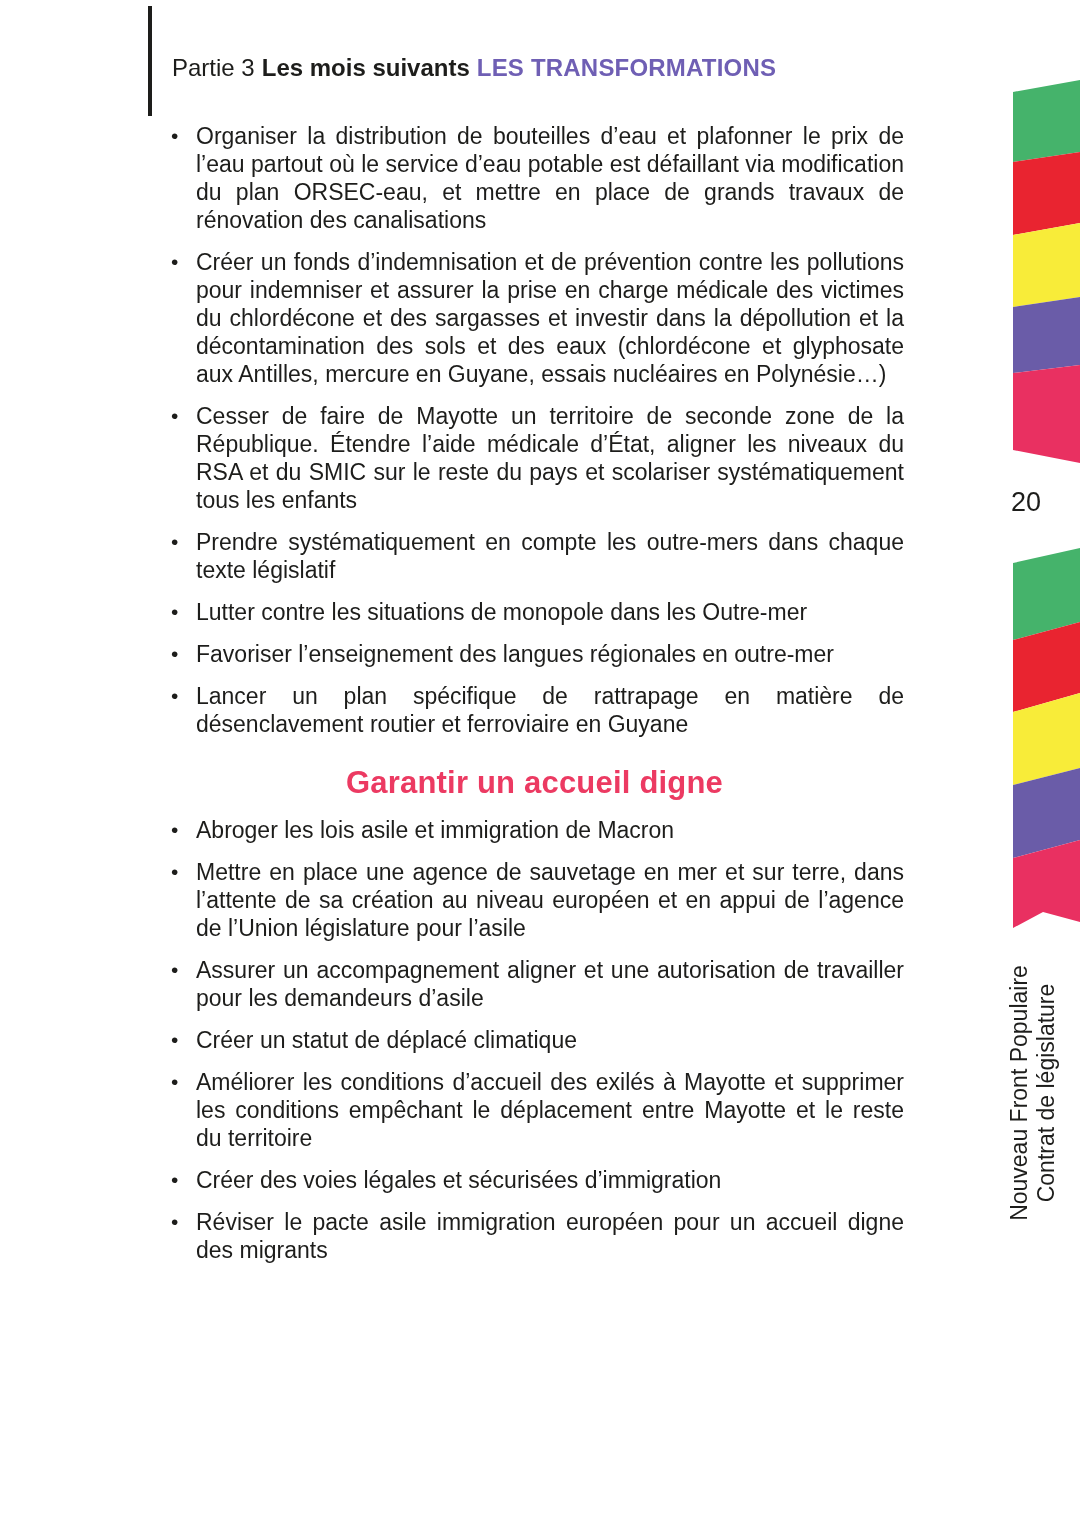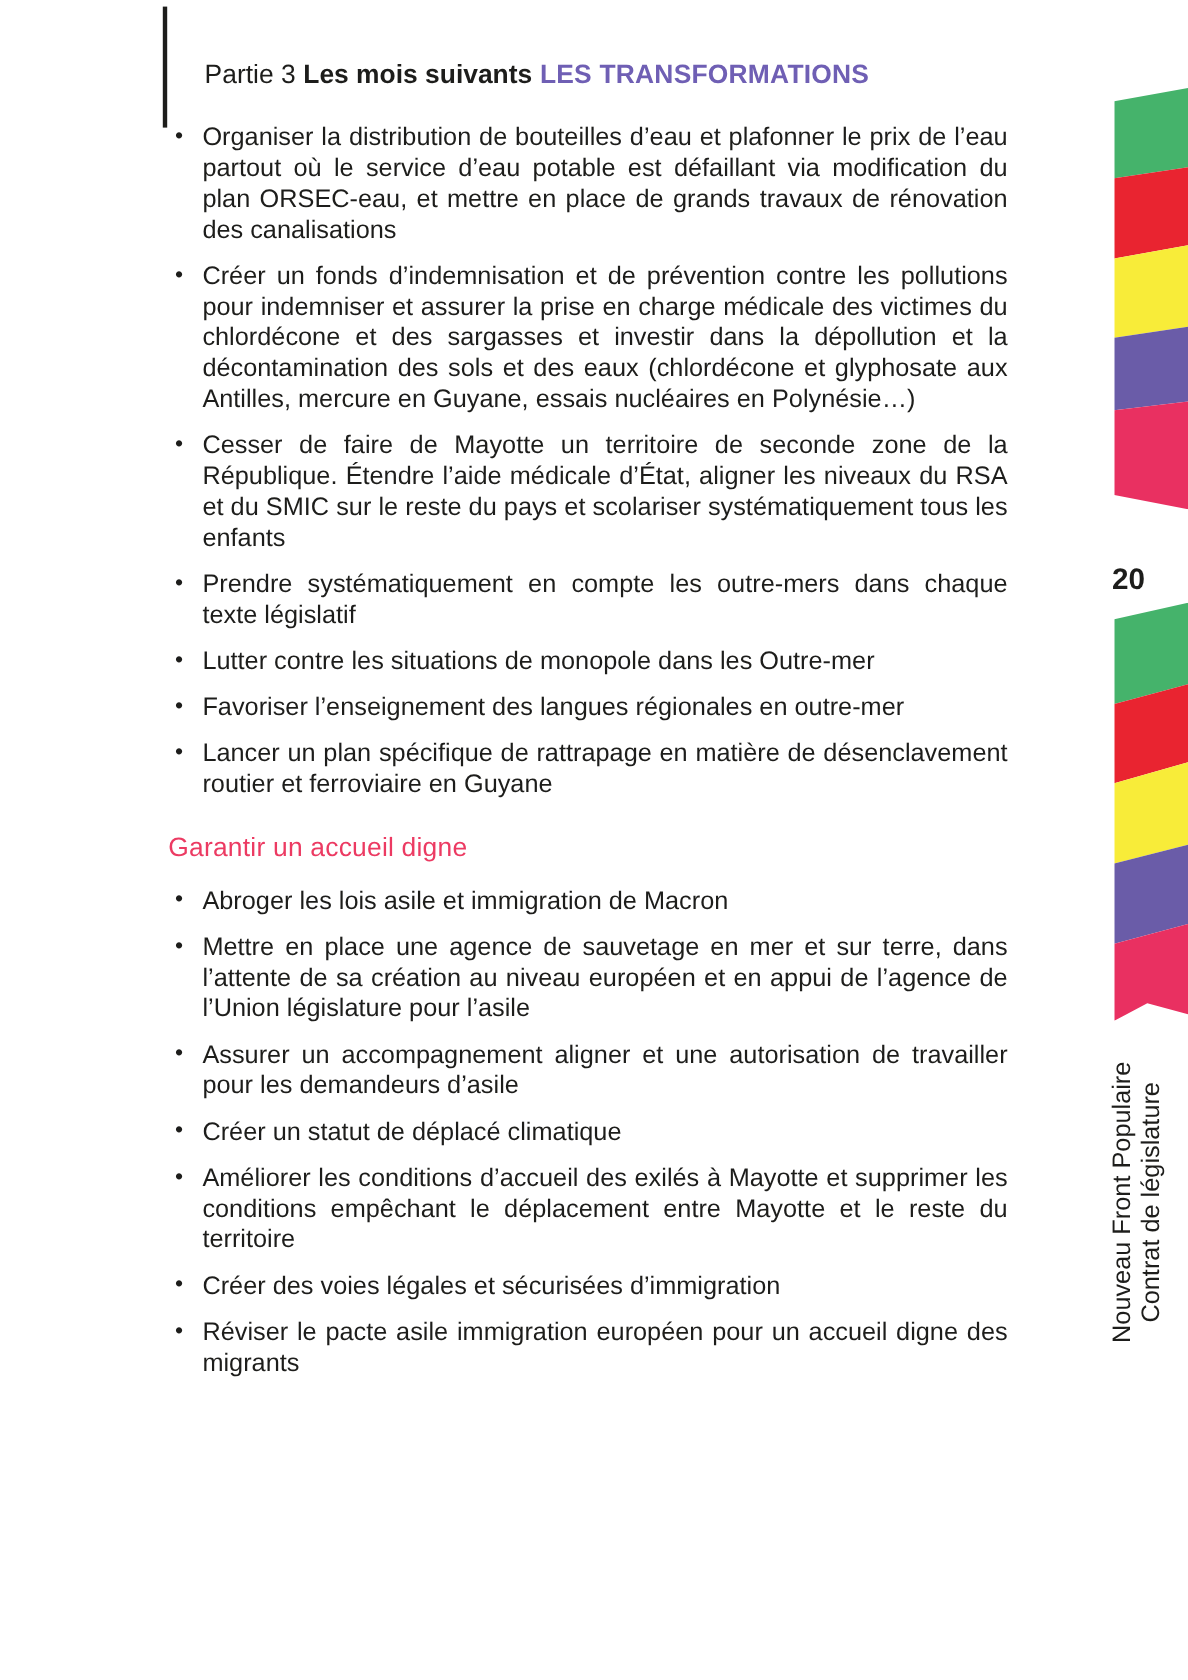--- a/index.html
+++ b/index.html
@@ -9,46 +9,46 @@
     font-family:"Liberation Sans", sans-serif;
     color:#1d1d1b;
     -webkit-font-smoothing:antialiased;
   }
   .top-rule {
     position:absolute; left:148px; top:6px; width:4px; height:110px;
     background:#1d1d1b;
   }
   .header {
     position:absolute; left:172px; top:54px;
-    font-size:24px; line-height:28px; white-space:nowrap;margin-left:14px;
+    font-size:24px; line-height:28px; white-space:nowrap;
   }
   .header .part-label { font-weight:400; }
   .header .part-title { font-weight:700; margin-left:7px; }
   .header .section-title { font-weight:700; margin-left:7px; letter-spacing:0.2px; }
   .content {
     position:absolute; left:153px; top:110px; width:763px;
   }
-  ul.bullets { list-style:none; margin:0; padding:0; }
+  ul.bullets { list-style:none; margin:12px; padding:0; }
   ul.bullets > li {
     position:relative; padding-left:31px; margin-bottom:14px;
     font-size:23px; line-height:28px;
     text-align:justify; text-justify:inter-word;
   }
   ul.bullets > li::before {
     content:"\2022";
     position:absolute; left:6px; top:0px;
     font-size:21px; color:#1d1d1b;
   }
   .section-heading {
-    font-size:24px; line-height:34px; font-weight:400;
-    margin:28px 0 16px 0; letter-spacing:0.2px;
+    font-size:31px; line-height:34px; font-weight:700;
+    margin:28px 0 16px 0; letter-spacing:0.2px;text-align:center;
   }
   .page-number {
     position:absolute; left:1011px; top:487px;
-    font-size:27px; line-height:30px; font-weight:700;margin-top:24px;
+    font-size:27px; line-height:30px; font-weight:400;
   }
   .spine-text {
     position:absolute; left:884px; top:1065px; width:300px; height:56px;
     transform:rotate(-90deg);
     text-align:center; font-size:23px; line-height:27px; white-space:nowrap;
   }
   .ribbon { position:absolute; display:block; }
   .ribbon-top { left:1013px; top:80px; }
   .ribbon-bottom { left:1013px; top:548px; }
 </style>

